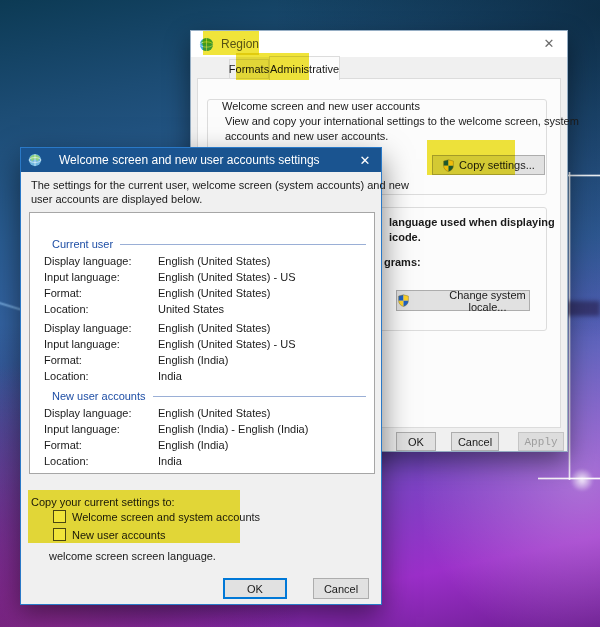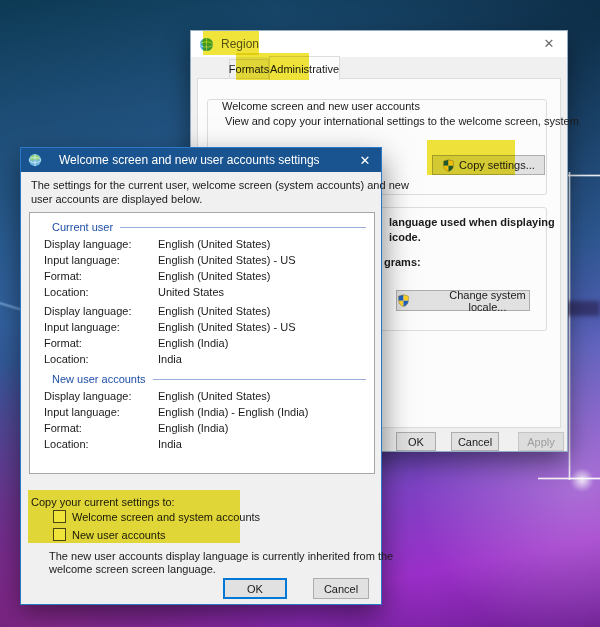--- a/index.html
+++ b/index.html
@@ -84,21 +84,21 @@
     background:#f0f0f0;border:1px solid #2a79c7;box-shadow:0 12px 28px rgba(0,0,0,.5);
     box-sizing:border-box;
   }
   .front-titlebar{position:absolute;left:0;top:0;right:0;height:24px;background:#1a5490;display:flex;align-items:center;}
   .front-titlebar .app-icon{margin-left:7px;}
   .front-title{margin-left:17px;font-size:12px;color:#ffffff;white-space:nowrap;}
   .front-close{right:0;width:32px;height:24px;color:#ffffff;}
   .intro{position:absolute;left:10px;top:30px;font-size:11px;line-height:14px;white-space:nowrap;}
   .listbox{
     position:absolute;left:8px;top:64px;width:346px;height:262px;background:#ffffff;
-    border:1px solid #a6a6a6;box-sizing:border-box;padding-top:5px;
+    border:1px solid #a6a6a6;box-sizing:border-box;padding-top:22px;
   }
   .sect{margin-bottom:3px;}
   .sect-header{display:flex;align-items:center;height:18px;color:#1e4ea5;font-size:11px;padding-left:22px;}
   .sect-line{flex:1;height:1px;background:rgba(30,78,165,.45);margin:0 8px 0 7px;}
   .lrow{display:flex;height:16px;align-items:center;font-size:11px;padding-left:14px;}
   .lrow .lbl{width:114px;}
   .copy-to{position:absolute;left:10px;top:348px;font-size:11px;white-space:nowrap;}
   .cbrow{position:absolute;left:32px;display:flex;align-items:center;font-size:11px;}
   .cbrow .box{width:13px;height:13px;background:#fff;border:1px solid #4d4d4d;box-sizing:border-box;margin-right:6px;}
   .cb1{top:362px;}
@@ -140,20 +140,21 @@
 
   <div class="tab tab-formats">Formats</div>
   <div class="tab tab-admin">Administrative</div>
 
   <div class="tab-page">
 
     <div class="groupbox group-welcome">
       <span class="groupbox-label">Welcome screen and new user accounts</span>
       <div class="gdesc">
         <div>View and copy your international settings to the welcome screen, system</div>
+        <div>accounts and new user accounts.</div>
       </div>
       <button class="btn copy-settings-btn">
         <span>
           <svg width="13" height="13" viewBox="0 0 16 16">
             <path d="M8 1L2 2.6V8.2H8Z" fill="#1f62c5"></path>
             <path d="M8 1L14 2.6V8.2H8Z" fill="#ffd42a"></path>
             <path d="M2 8.2C2 12 4.8 14.6 8 15.4V8.2Z" fill="#ffd42a"></path>
             <path d="M8 8.2V15.4C11.2 14.6 14 12 14 8.2Z" fill="#1f62c5"></path>
             <path d="M8 1L14 2.6V8.2C14 12 11.2 14.6 8 15.4C4.8 14.6 2 12 2 8.2V2.6Z" fill="none" stroke="#8a7b30" stroke-width="0.6"></path>
           </svg>
@@ -176,21 +177,21 @@
             <path d="M8 1L14 2.6V8.2C14 12 11.2 14.6 8 15.4C4.8 14.6 2 12 2 8.2V2.6Z" fill="none" stroke="#8a7b30" stroke-width="0.6"></path>
           </svg>
         </span>
         <span>Change system locale...</span>
       </button>
     </div>
   </div>
 
   <button class="btn region-footer-btn" style="left:205px;width:40px;">OK</button>
   <button class="btn region-footer-btn" style="left:260px;width:48px;">Cancel</button>
-  <button class="btn region-footer-btn disabled" style="left:327px;width:46px;">Apply</button>
+  <button class="btn region-footer-btn disabled" style="left:327px;width:46px;font-family:Liberation Mono, monospace;">Apply</button>
 </div>
 
 <div class="front-win">
   <div class="front-titlebar">
     <span class="app-icon">
       <svg width="14" height="14" viewBox="0 0 16 16">
         <circle cx="8" cy="8" r="7" fill="#6fb7e0"></circle>
         <path d="M2.2 5.5 A6.5 6.5 0 0 1 13.8 5.5 L11 9 L8 6.5 L4.5 9.5 Z" fill="#8ed07e"></path>
         <ellipse cx="8" cy="8" rx="6.8" ry="2.8" fill="none" stroke="#ffffff" stroke-width="0.7" opacity="0.9"></ellipse>
         <line x1="8" y1="1.2" x2="8" y2="14.8" stroke="#ffffff" stroke-width="0.7" opacity="0.9"></line>
@@ -278,21 +279,20 @@
   <div class="cbrow cb1">
     <span class="box"></span>
     <span>Welcome screen and system accounts</span>
   </div>
   <div class="cbrow cb2">
     <span class="box"></span>
     <span>New user accounts</span>
   </div>
 
   <div class="note">
-    <div>The new user accounts display language is currently inherited from the</div>
     <div>welcome screen screen language.</div>
   </div>
 
   <button class="btn front-ok">OK</button>
   <button class="btn front-cancel">Cancel</button>
 </div>
 
 <div class="hl hl-region-title"></div>
 <div class="hl hl-admin-tab"></div>
 <div class="hl hl-copy-settings"></div>

